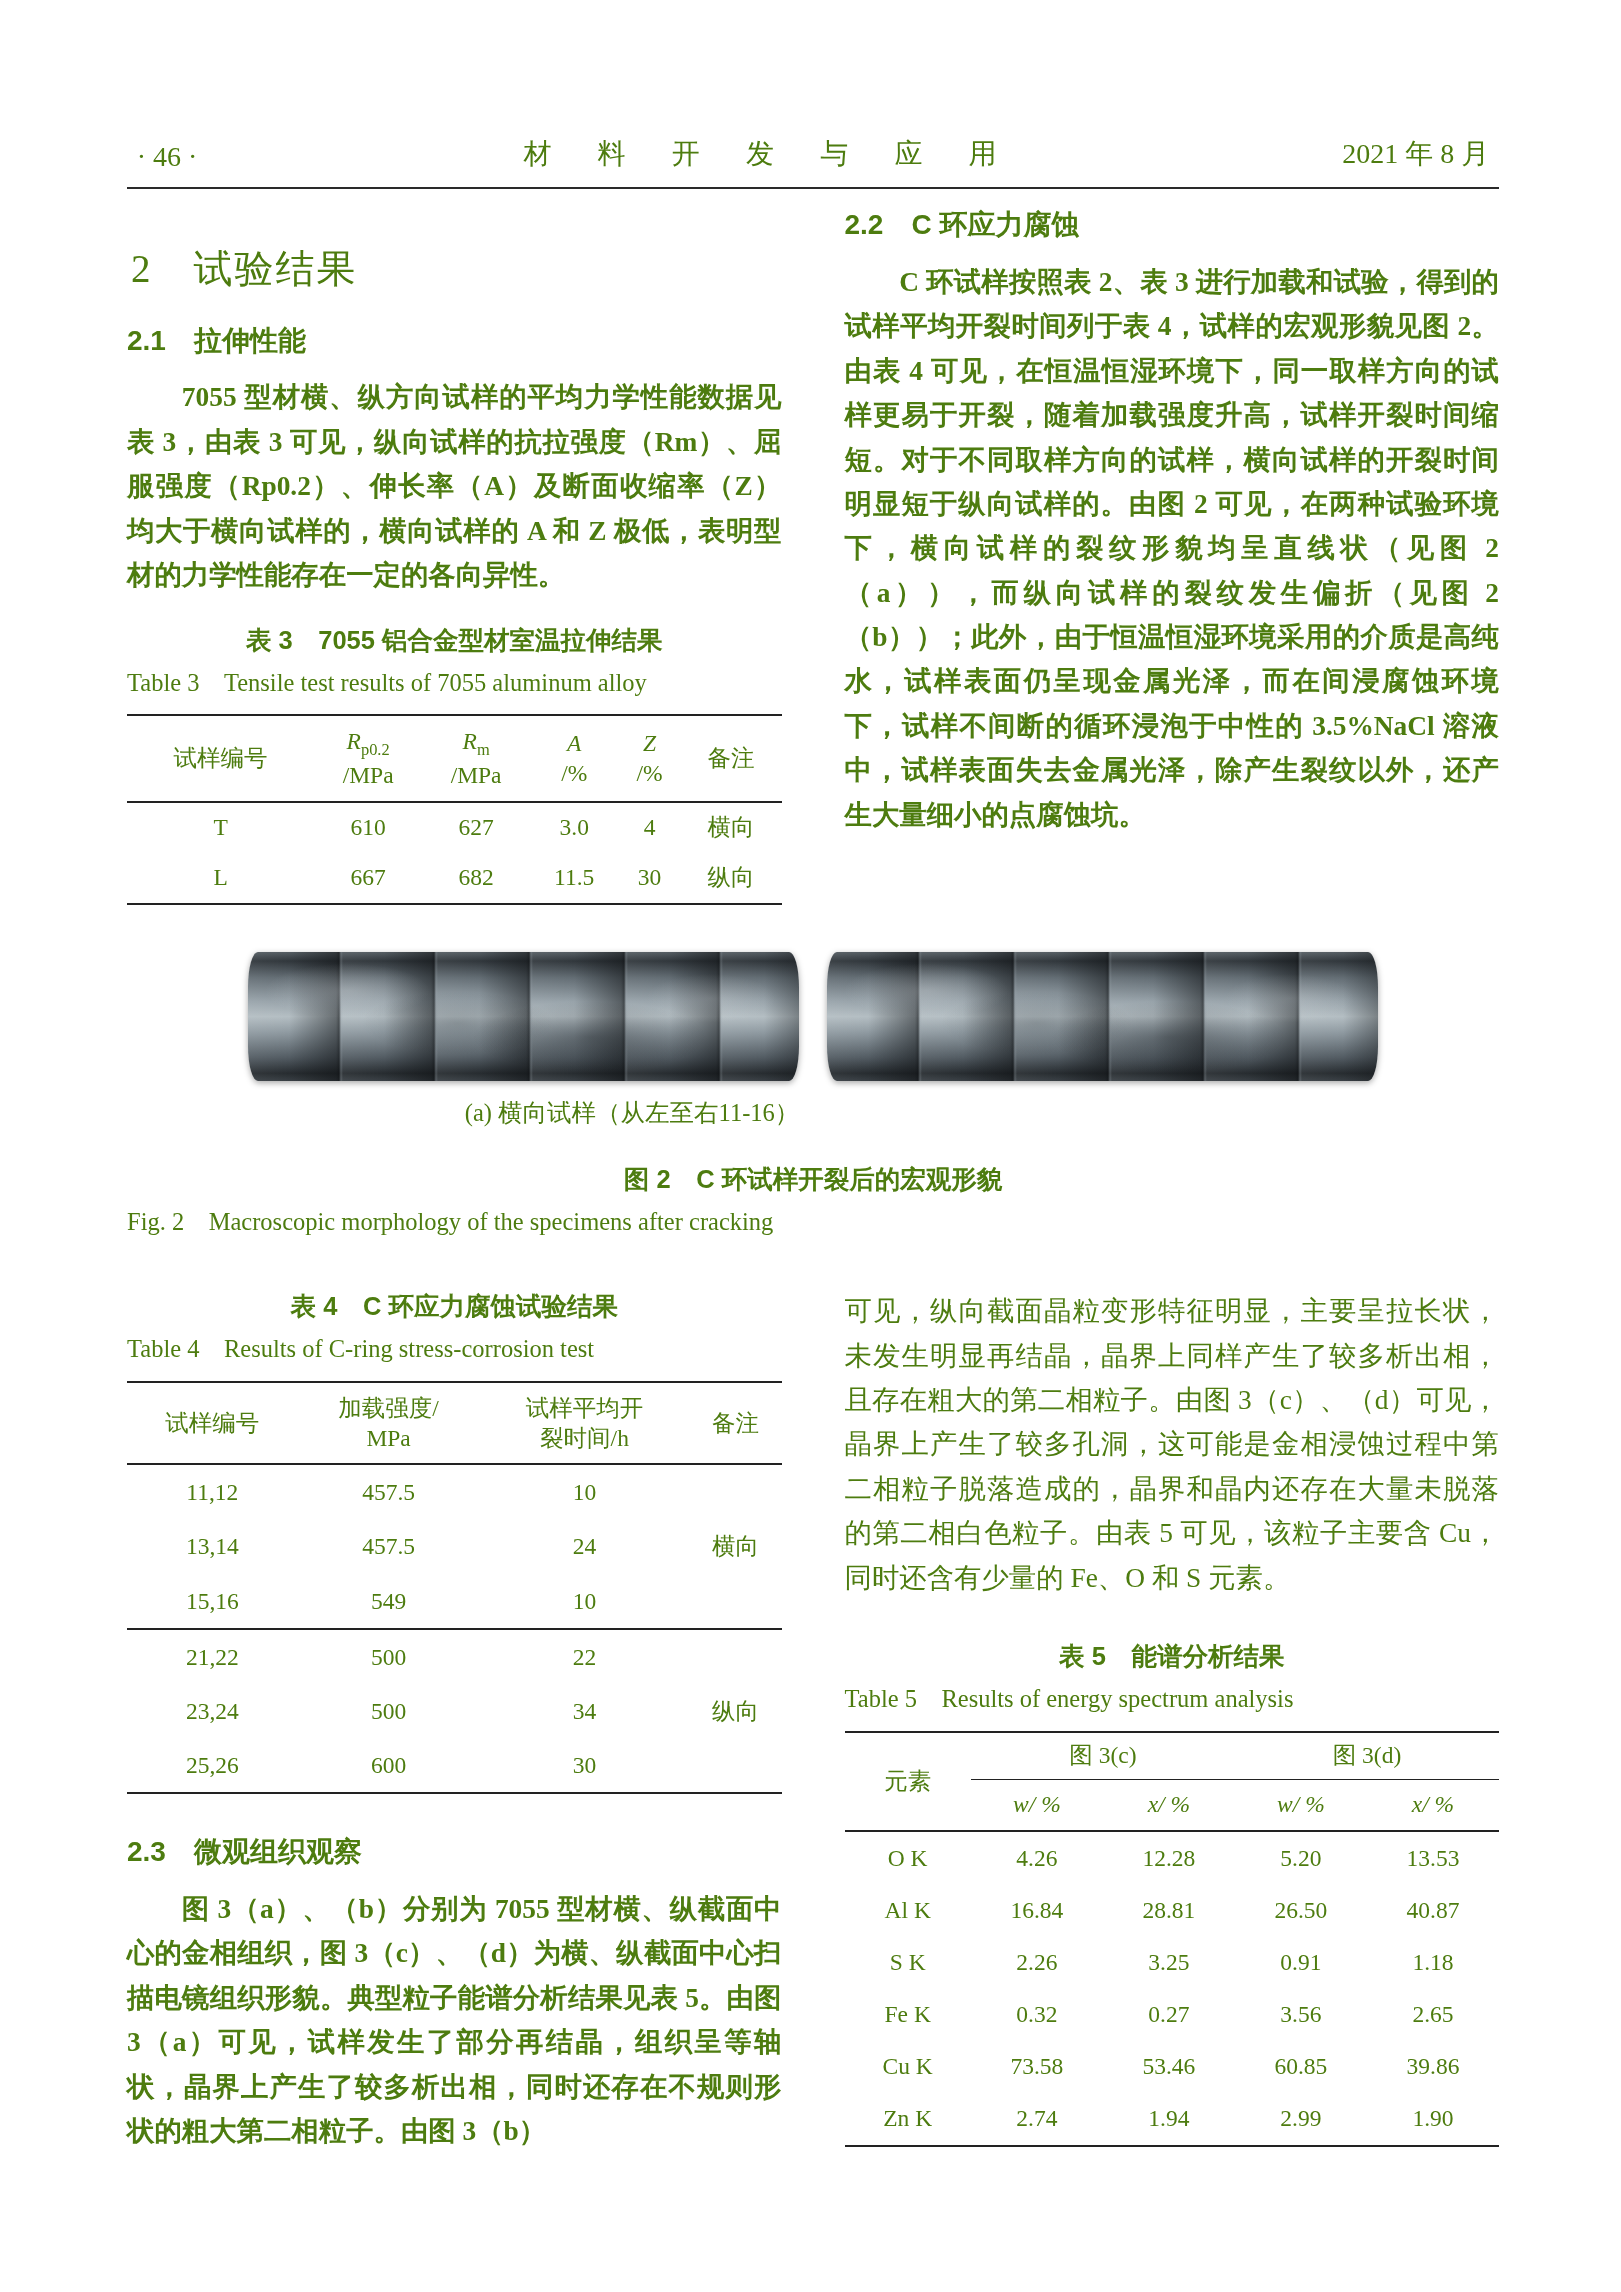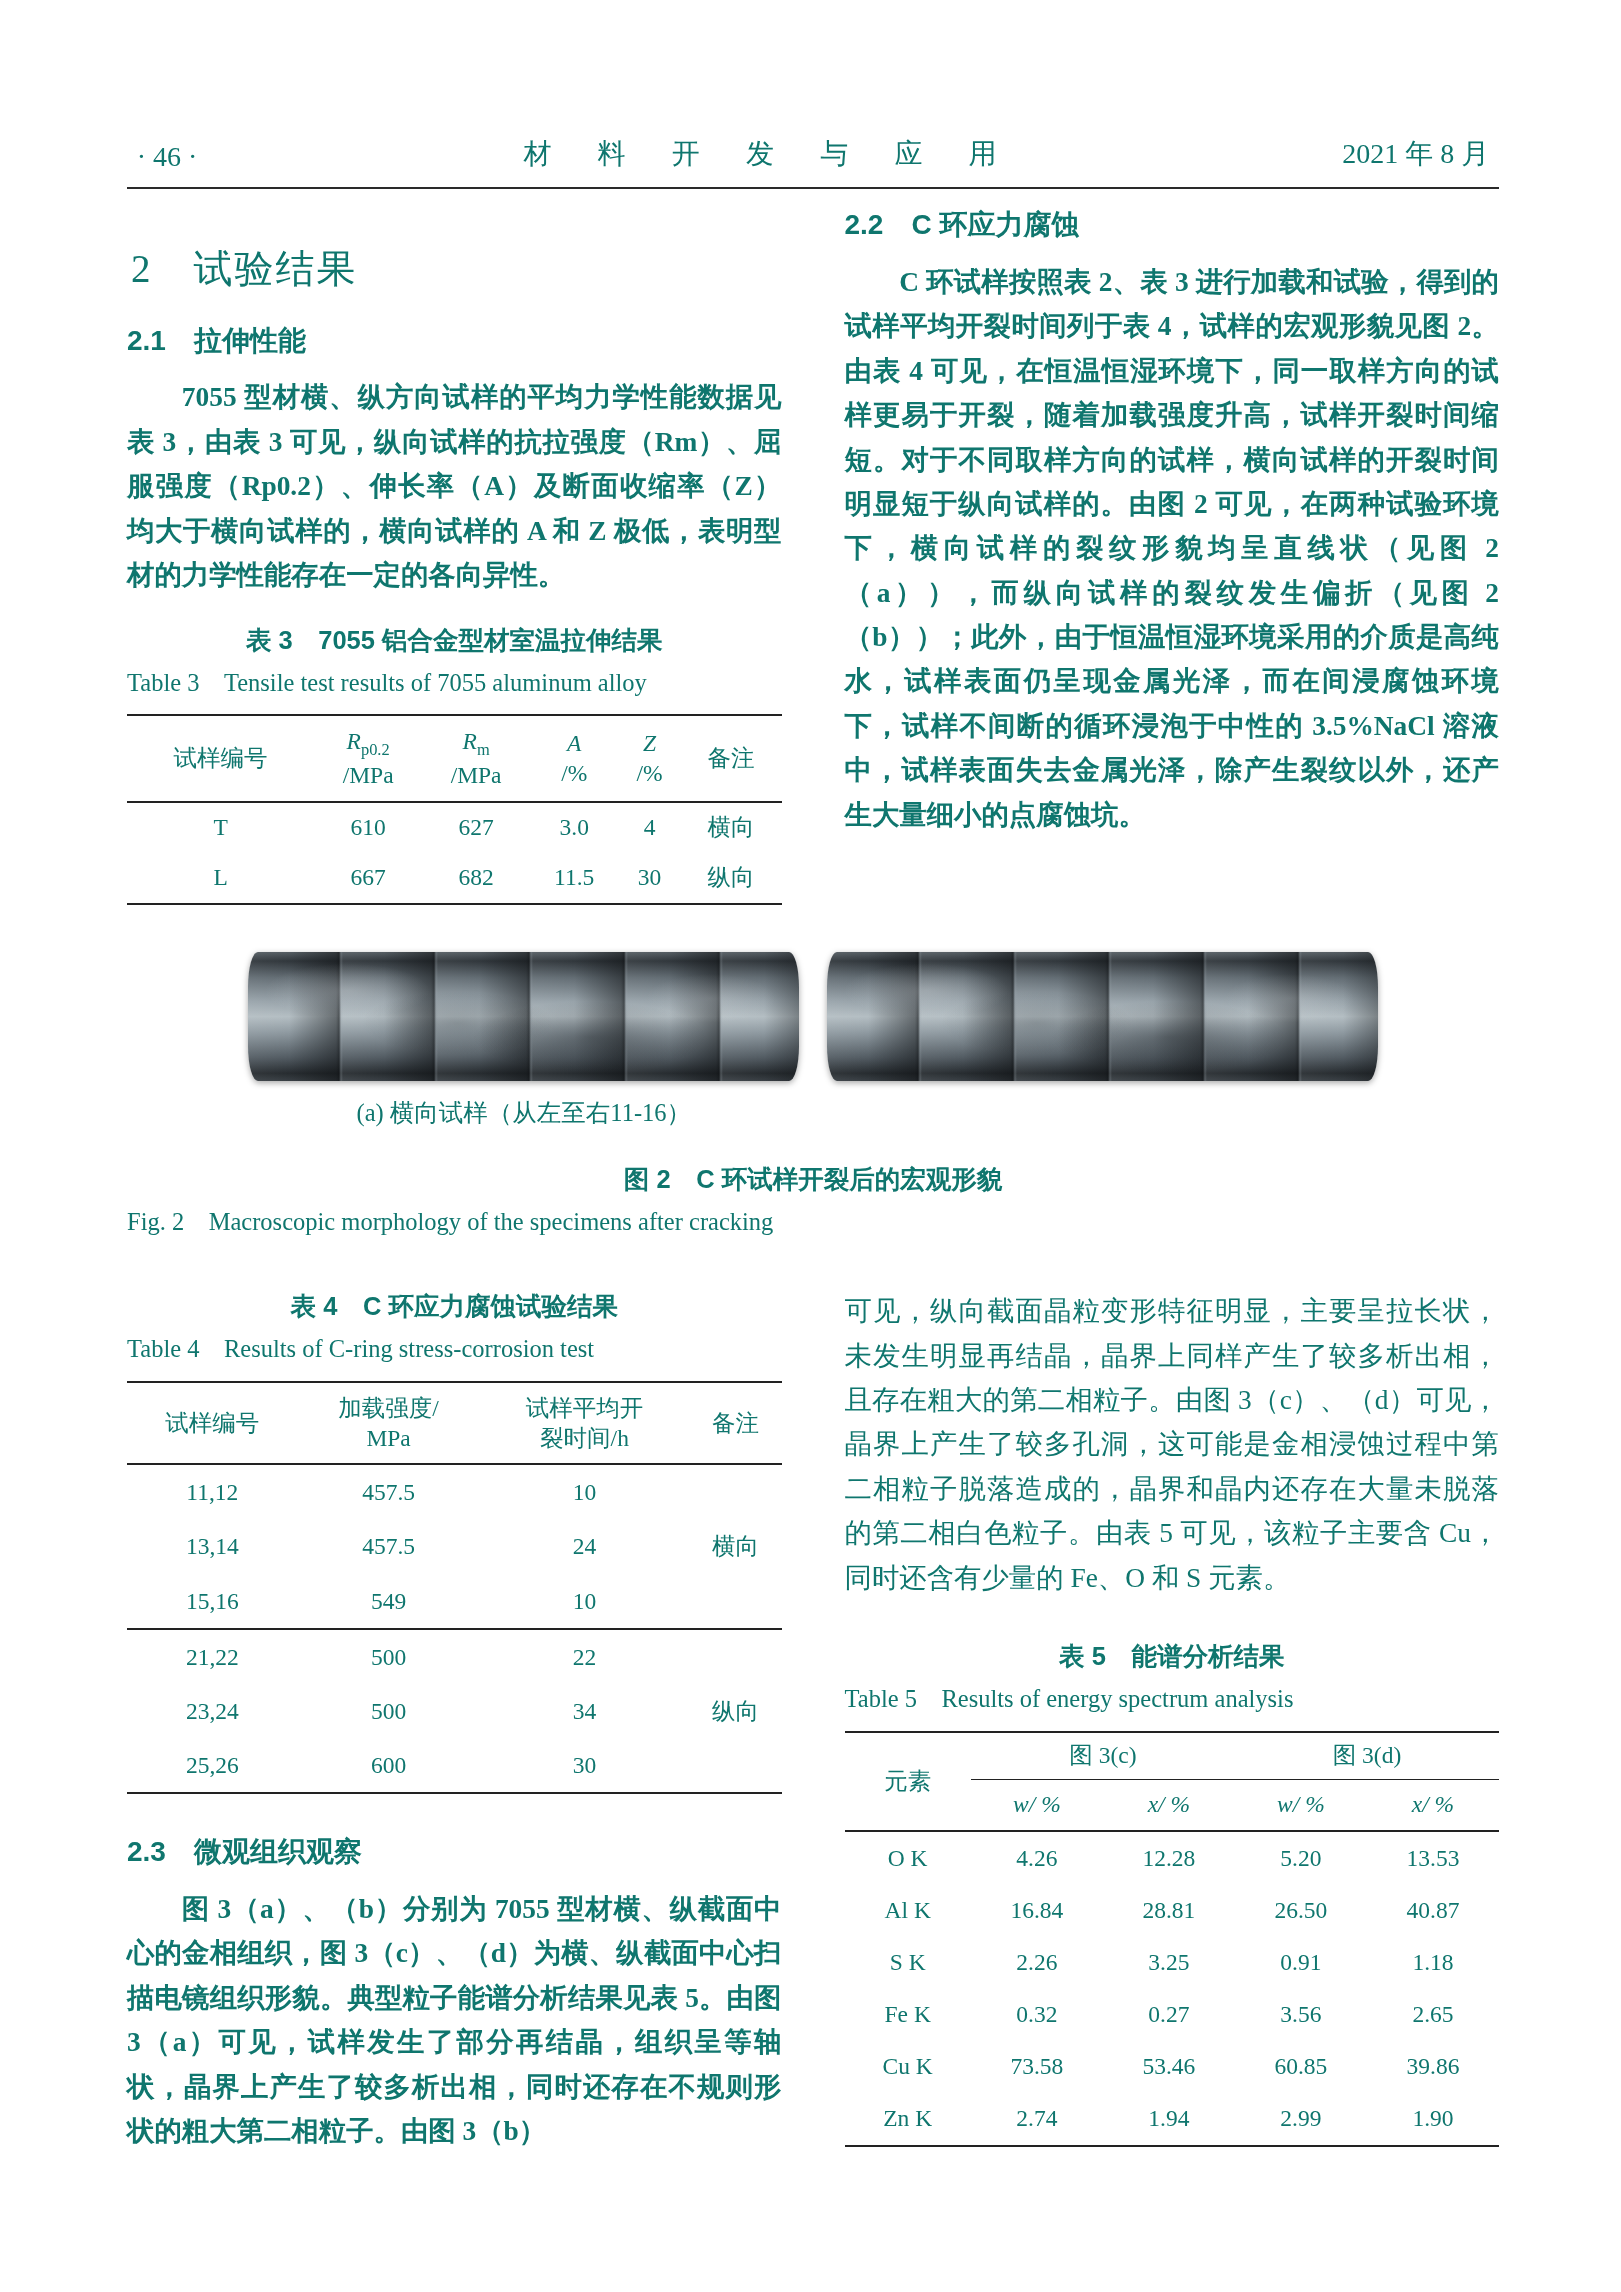--- a/index.html
+++ b/index.html
@@ -1,21 +1,21 @@
 <!DOCTYPE html>
 <html><head>
 <meta charset="utf-8">
 <style>
   * { margin: 0; padding: 0; box-sizing: border-box; }
   html, body { background: #9a9a9a; }
   .page {
     width: 1621px; height: 2293px;
     margin: 0 auto;
     background: #ffffff;
-    color: #0f766e;
+    color: #4d7c0f;
     font-family: "Liberation Serif", "DejaVu Serif", serif;
     padding: 135px 122px 18px 127px;
     position: relative;
     overflow: hidden;
   }
 
   
   .page-header {
     display: flex; justify-content: space-between; align-items: flex-end;
     font-size: 28px;
@@ -95,21 +95,21 @@
       repeating-linear-gradient(90deg,
         rgba(255,255,255,0.05) 0px, rgba(0,0,0,0.0) 41px,
         rgba(8,10,12,0.45) 88px, rgba(8,10,12,0.60) 91px,
         rgba(165,174,180,0.30) 93px, rgba(255,255,255,0.05) 95px),
       linear-gradient(180deg,
         #565e64 0%, #31373c 7%, #636d74 20%, #97a2a9 38%,
         #b4bec3 50%, #8d989f 63%, #525b62 82%, #272c30 94%, #3a4045 100%);
     box-shadow: 0 2px 5.9px rgba(0,0,0,0.35);
   }
   .photo-caption {
-    text-align: center; font-size: 24.5px; margin-top: 15.7px;
+    text-align: right; font-size: 24.5px; margin-top: 15.7px;
   }
   .fig-caption-zh { margin-top: 33px; }
 
   .columns.bottom { margin-top: 51px; }
   .sec2.mt { margin-top: 39px; }
 </style>
 </head>
 <body>
 
 <div class="page">

